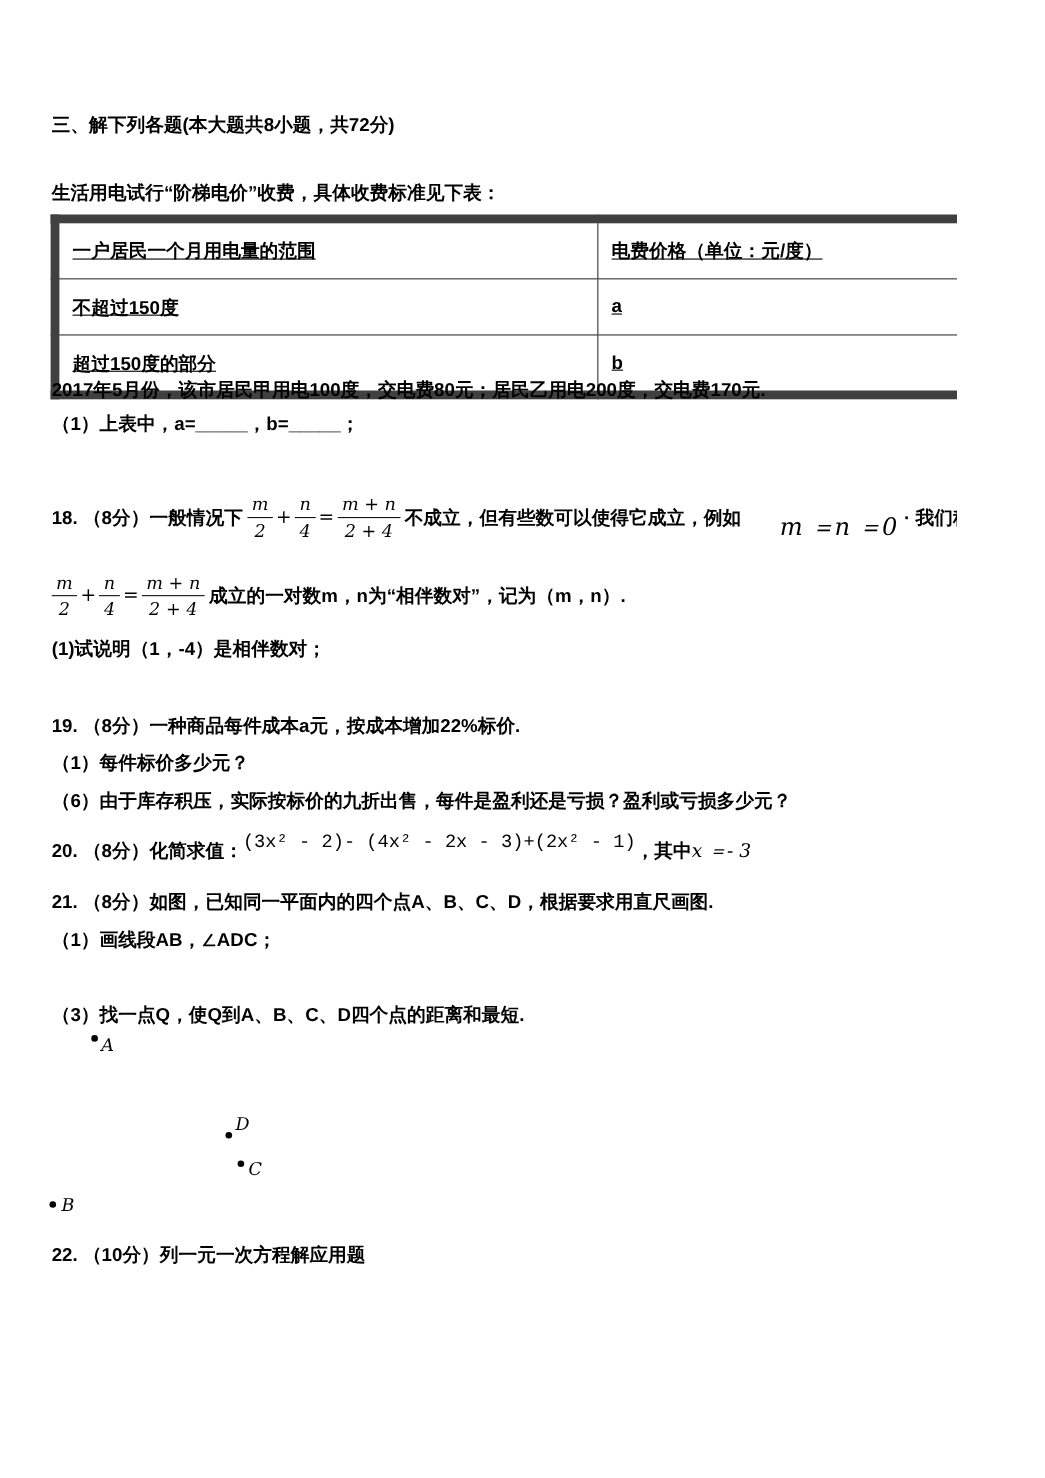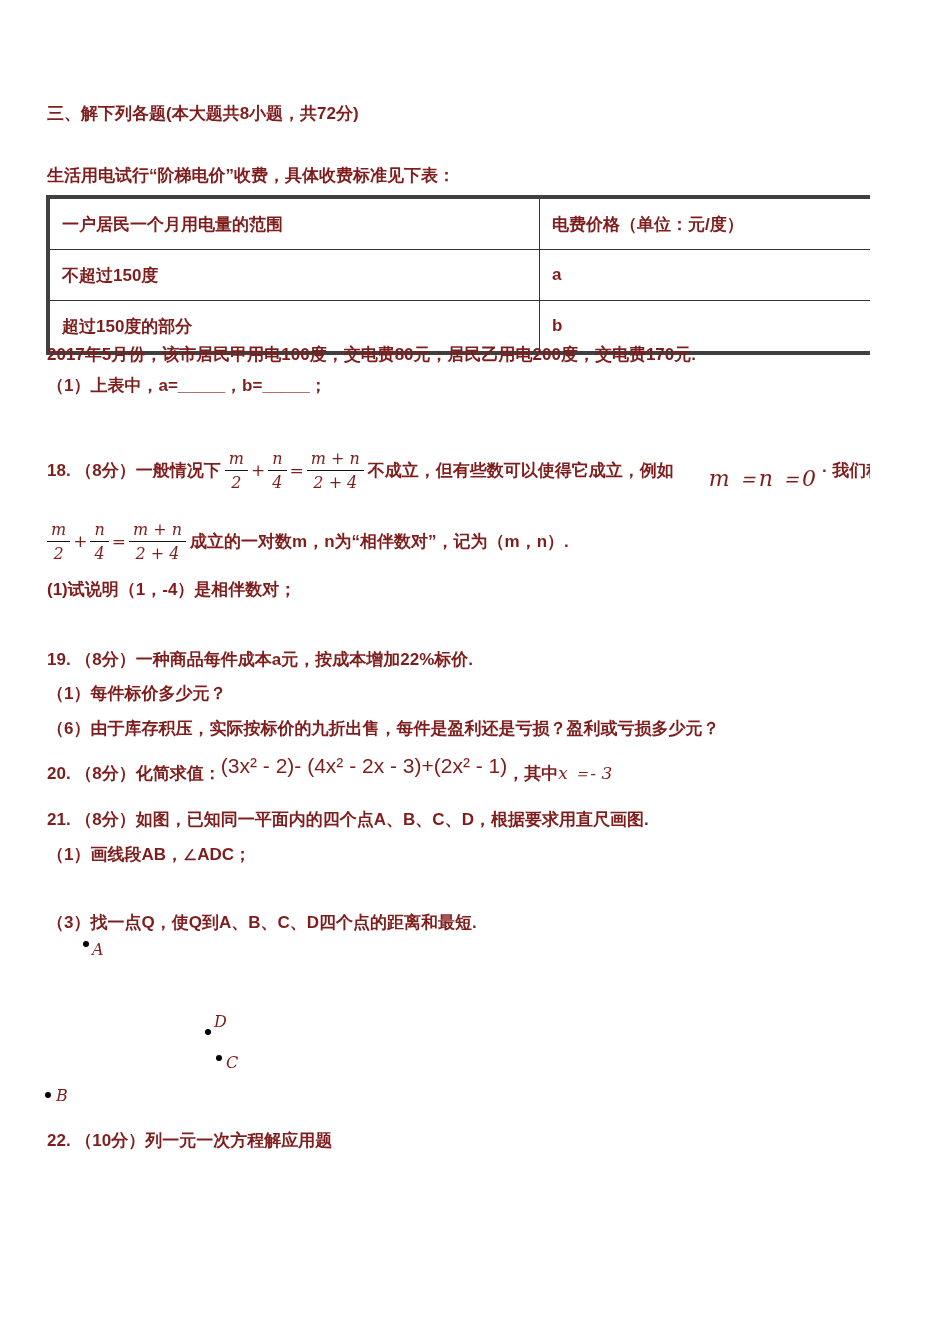--- a/index.html
+++ b/index.html
@@ -1,34 +1,34 @@
 <!DOCTYPE html>
 <html><head>
 <meta charset="utf-8">
 <style>
   html,body { margin:0; padding:0; background:#ffffff; }
   .page {
     position:relative; width:870px; height:1344px; background:#ffffff;
-    font-family:"Liberation Sans", sans-serif; font-weight:700; color:#7f1d1d;
+    font-family:"Liberation Sans", sans-serif; font-weight:700; color:#000000;
     font-size:17px; overflow:hidden;
   }
   .line { position:absolute; left:47px; white-space:nowrap; line-height:23px; }
   .flexline { position:absolute; left:47px; display:flex; align-items:center; white-space:nowrap; }
   .math { font-family:"DejaVu Serif", serif; font-style:italic; font-weight:400; }
   .op   { font-family:"DejaVu Serif", serif; font-weight:400; padding:0 3px; }
   .frac { display:inline-flex; align-items:center; margin:0 4px; }
   .fr   { display:inline-block; text-align:center; font-family:"DejaVu Serif", serif; font-style:italic; font-weight:400; font-size:16px; line-height:19px; }
   .fr .num { display:block; border-bottom:1.5px solid #111; padding:0 4px 2px; }
   .fr .den { display:block; padding-top:2px; }
   .lowered { position:relative; top:9px; font-size:22px;margin-left:35px; }
-  .expr { font-family:Liberation Sans, sans-serif; font-weight:400; font-size:21px; position:relative; top:-7px; }
+  .expr { font-family:Liberation Mono, monospace; font-weight:400; font-size:17px; position:relative; top:-7px; }
   .mval { font-family:"DejaVu Serif", serif; font-style:italic; font-weight:400; font-size:17px; }
   table.qtable {
     position:absolute; top:195px; left:46px; width:851px;
-    border-collapse:collapse; border:4px solid #404040; table-layout:fixed;
+    border-collapse:collapse; border:8px solid #404040; table-layout:fixed;text-decoration:underline;
   }
   table.qtable td {
     border:1.5px solid #333; height:46px; padding:2px 12px;
     vertical-align:middle; font-size:17px; font-weight:700;
   }
   td.c1 { width:465px; }
   .dot { position:absolute; width:6px; height:6px; border-radius:50%; background:#000; }
   .plabel { position:absolute; font-family:"DejaVu Serif", serif; font-style:italic; font-weight:400; font-size:16px; line-height:18px; }
 </style>
 </head>

